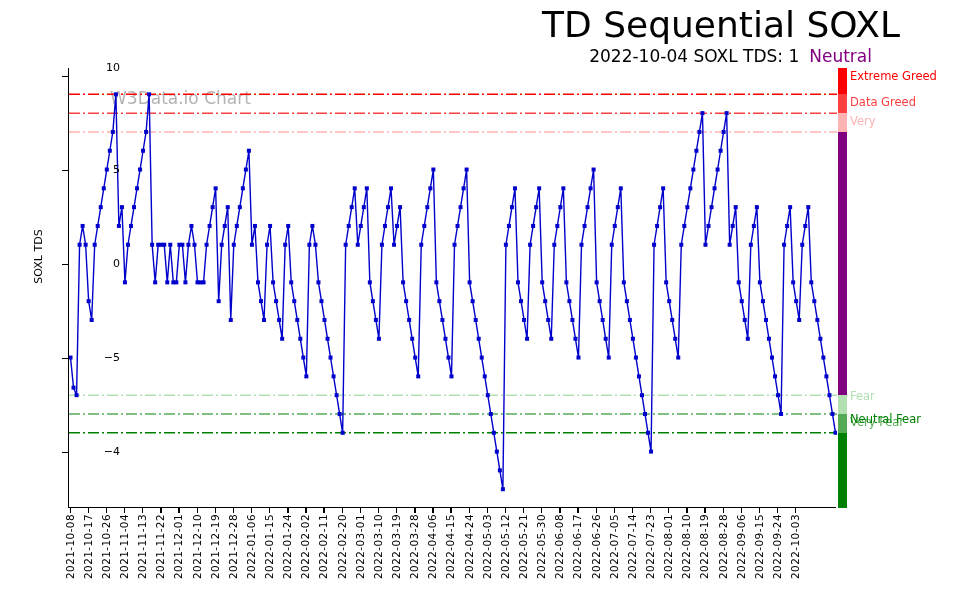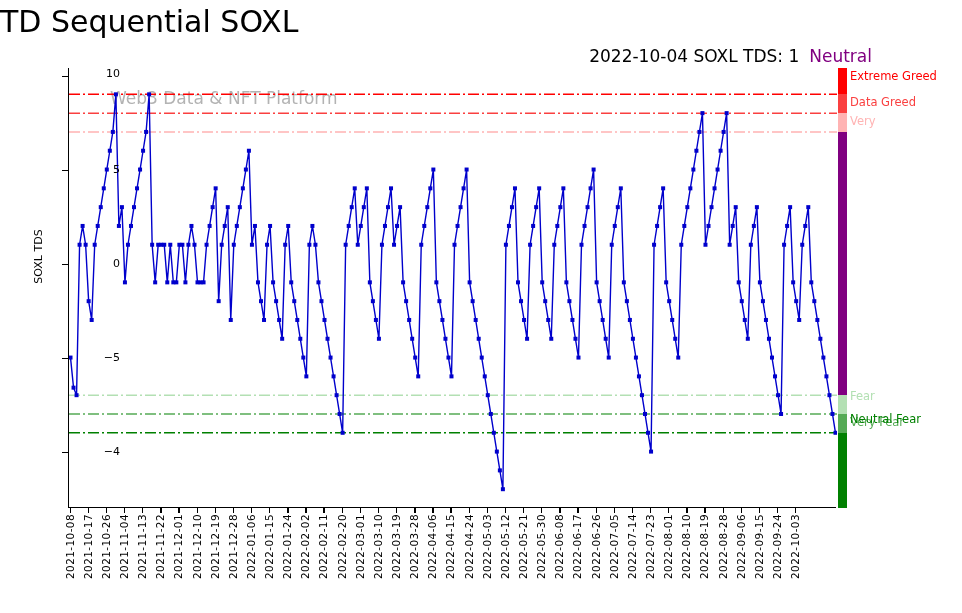--- a/index.html
+++ b/index.html
@@ -1,21 +1,21 @@
 <!DOCTYPE html>
 <html><head>
 <meta charset="utf-8">
 <style>
   html,body{margin:0;padding:0;background:#ffffff;}
   body{width:962px;height:613px;font-family:"DejaVu Sans",sans-serif;overflow:hidden;}
   #root{position:relative;width:962px;height:613px;}
 
   #title{
-    position:absolute;left:0;top:4px;width:900px;text-align:left;
-    font-size:30px;color:#000;letter-spacing:0px;
+    position:absolute;left:0;top:4px;width:900px;text-align:right;
+    font-size:36px;color:#000;letter-spacing:0px;
   }
   #subtitle{
     position:absolute;left:0;top:46px;width:872px;text-align:right;
     font-size:17px;color:#000;
   }
   #subtitle .sentiment{color:#800080;margin-left:10px;}
 
   #ylabel{
     position:absolute;left:-22px;top:250px;width:120px;text-align:center;
     transform:rotate(-90deg);transform-origin:center center;
@@ -59,21 +59,21 @@
 
   <div id="title">TD Sequential SOXL</div>
 
   <div id="subtitle">
     <span>2022-10-04 SOXL TDS: 1</span><span class="sentiment">Neutral</span>
   </div>
 
   <div id="ylabel">SOXL TDS</div>
 
   <div id="watermark">
-    <div>Web3 Data &amp; NFT Platform</div>
+    <div>W3Data.io Chart</div>
   </div>
 
   <div id="plot">
     <svg id="plotsvg" viewBox="0 0 768 440" preserveAspectRatio="none">
       <g id="threshold-lines">
           <line x1="0" x2="768" y1="26.32478632478633" y2="26.32478632478633" stroke="#ff0000" stroke-width="1.5" stroke-dasharray="11 3 2 3"></line>
           <line x1="0" x2="768" y1="45.12820512820514" y2="45.12820512820514" stroke="#fa4040" stroke-width="1.5" stroke-dasharray="11 3 2 3"></line>
           <line x1="0" x2="768" y1="63.93162393162394" y2="63.93162393162394" stroke="#ffb3b3" stroke-width="1.5" stroke-dasharray="11 3 2 3"></line>
           <line x1="0" x2="768" y1="327.1794871794872" y2="327.1794871794872" stroke="#b3e0b3" stroke-width="1.5" stroke-dasharray="11 3 2 3"></line>
           <line x1="0" x2="768" y1="345.98290598290595" y2="345.98290598290595" stroke="#55aa55" stroke-width="1.5" stroke-dasharray="11 3 2 3"></line>
@@ -333,21 +333,21 @@
           <rect x="752.39" y="287.57" width="4" height="4" fill="#0000cc"></rect>
           <rect x="755.42" y="306.38" width="4" height="4" fill="#0000cc"></rect>
           <rect x="758.44" y="325.18" width="4" height="4" fill="#0000cc"></rect>
           <rect x="761.46" y="343.98" width="4" height="4" fill="#0000cc"></rect>
           <rect x="764.49" y="362.79" width="4" height="4" fill="#0000cc"></rect>
         </g>
     </svg>
   </div>
 
   <div id="ytick-container">
-      <div class="ytick" style="top: 74px;">10</div>
+      <div class="ytick" style="top: 68px;">10</div>
       <div class="ytickmark" style="top: 75.5214px;"></div>
       <div class="ytick" style="top: 169.538px;">5</div>
       <div class="ytickmark" style="top: 169.538px;"></div>
       <div class="ytick" style="top: 263.556px;">0</div>
       <div class="ytickmark" style="top: 263.556px;"></div>
       <div class="ytick" style="top: 357.573px;">−5</div>
       <div class="ytickmark" style="top: 357.573px;"></div>
       <div class="ytick" style="top: 451.59px;">−4</div>
       <div class="ytickmark" style="top: 451.59px;"></div>
     </div>

